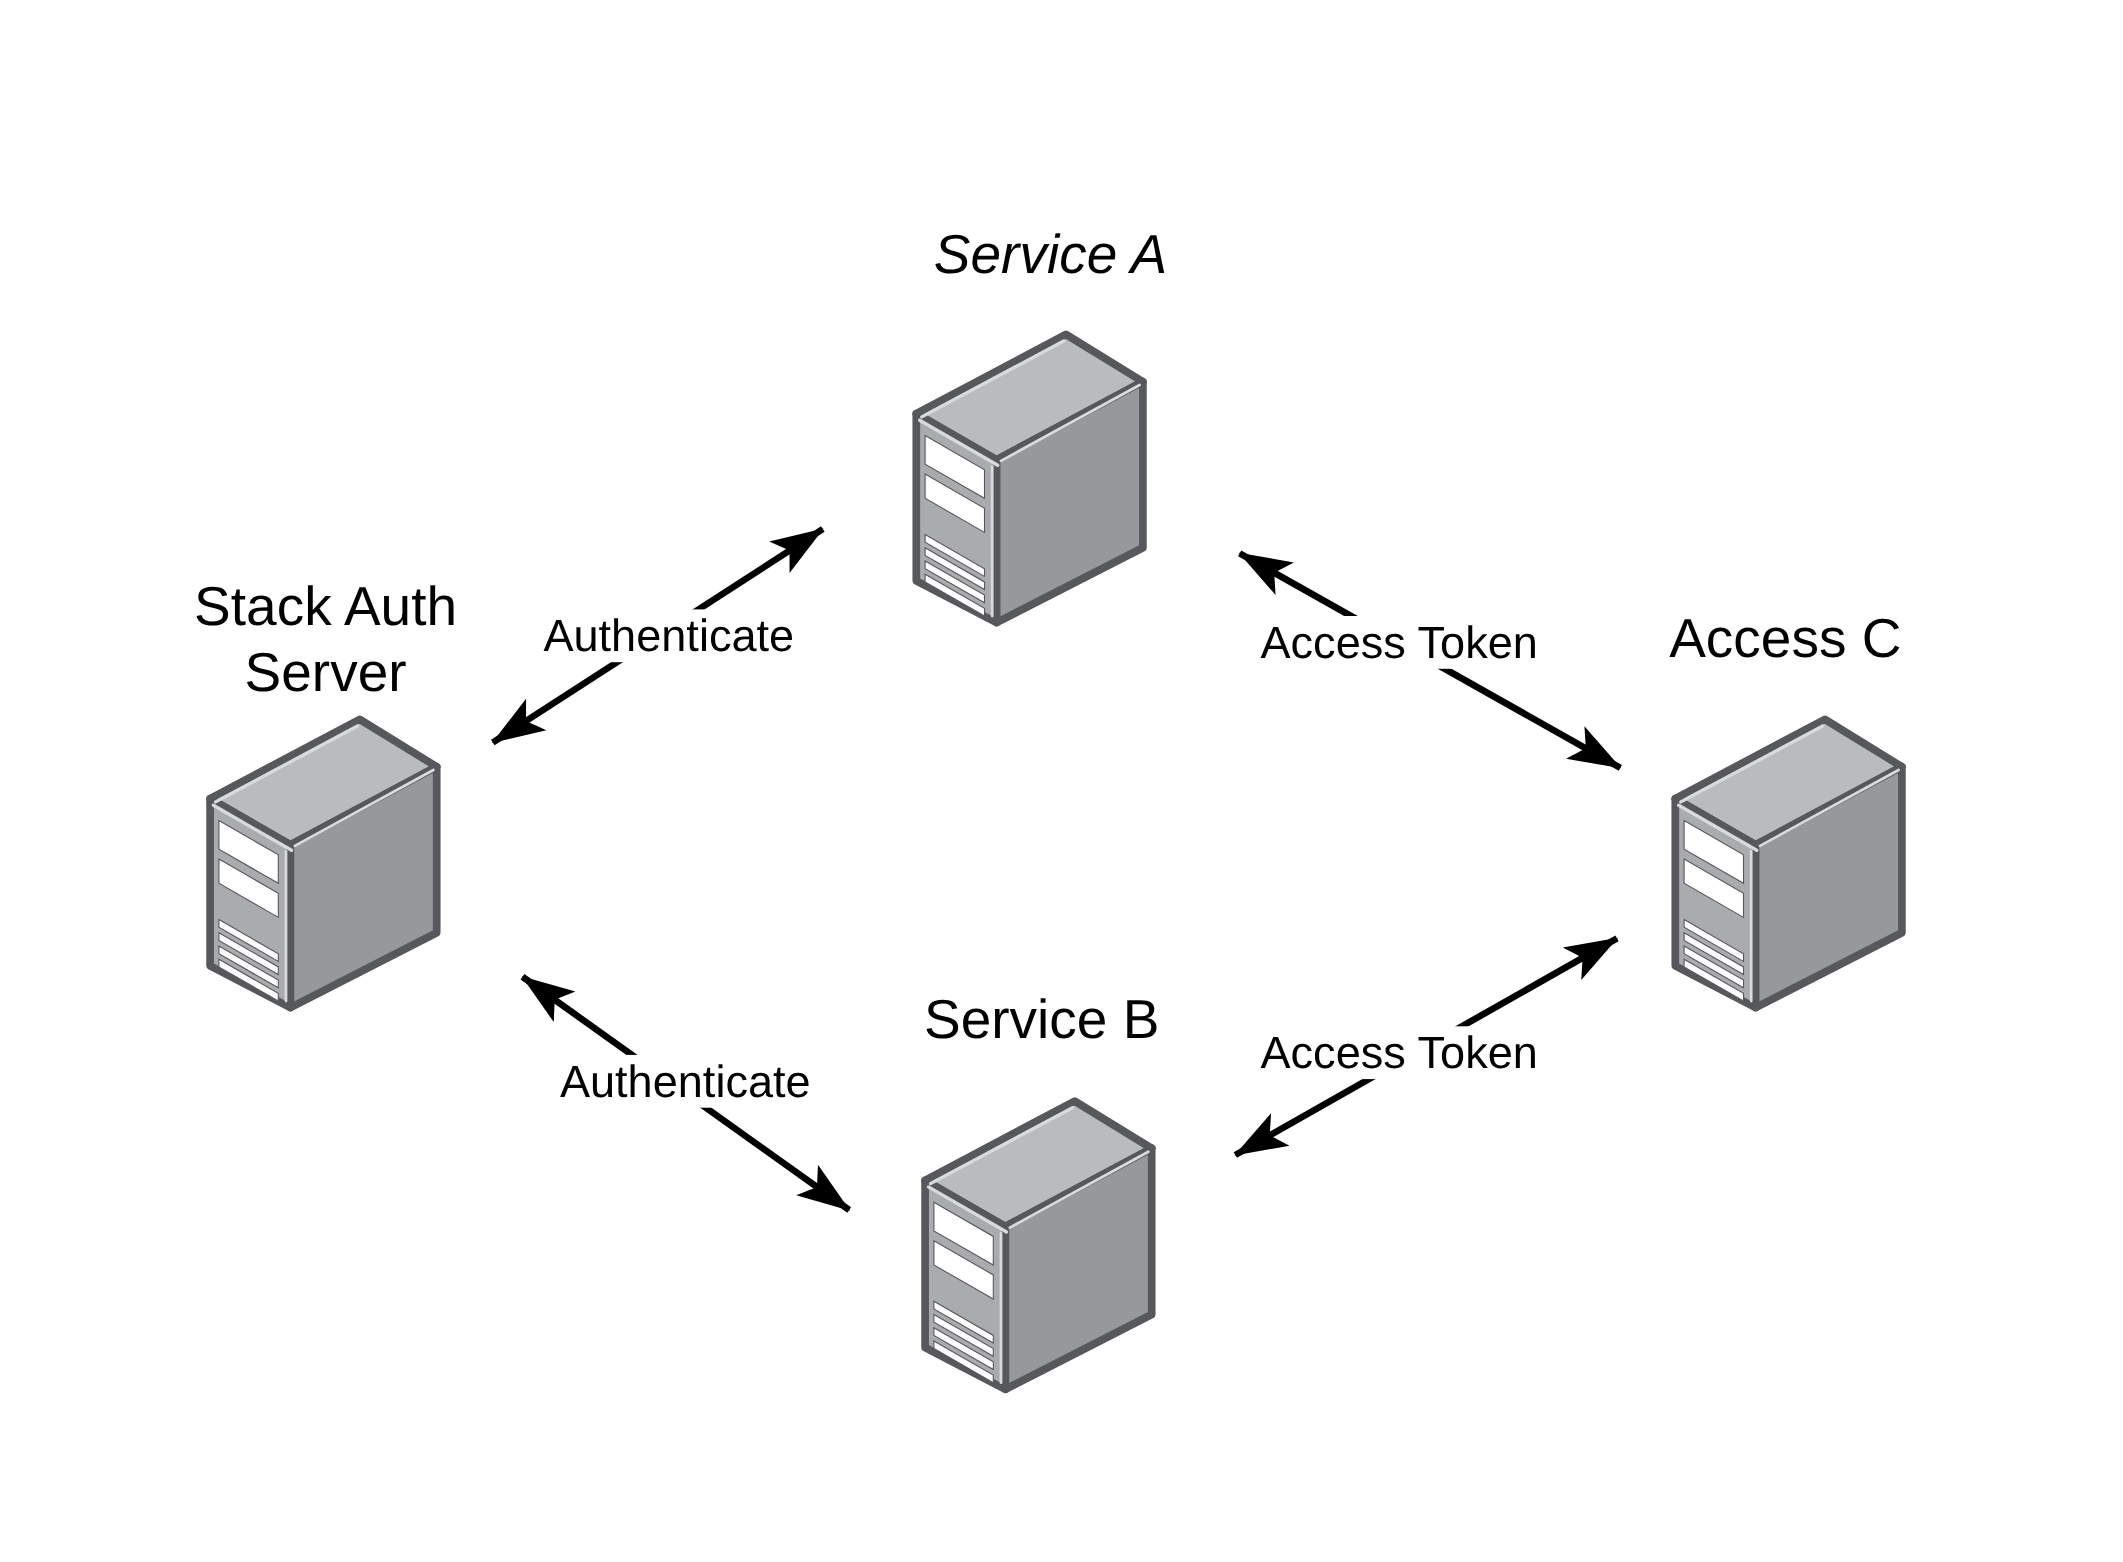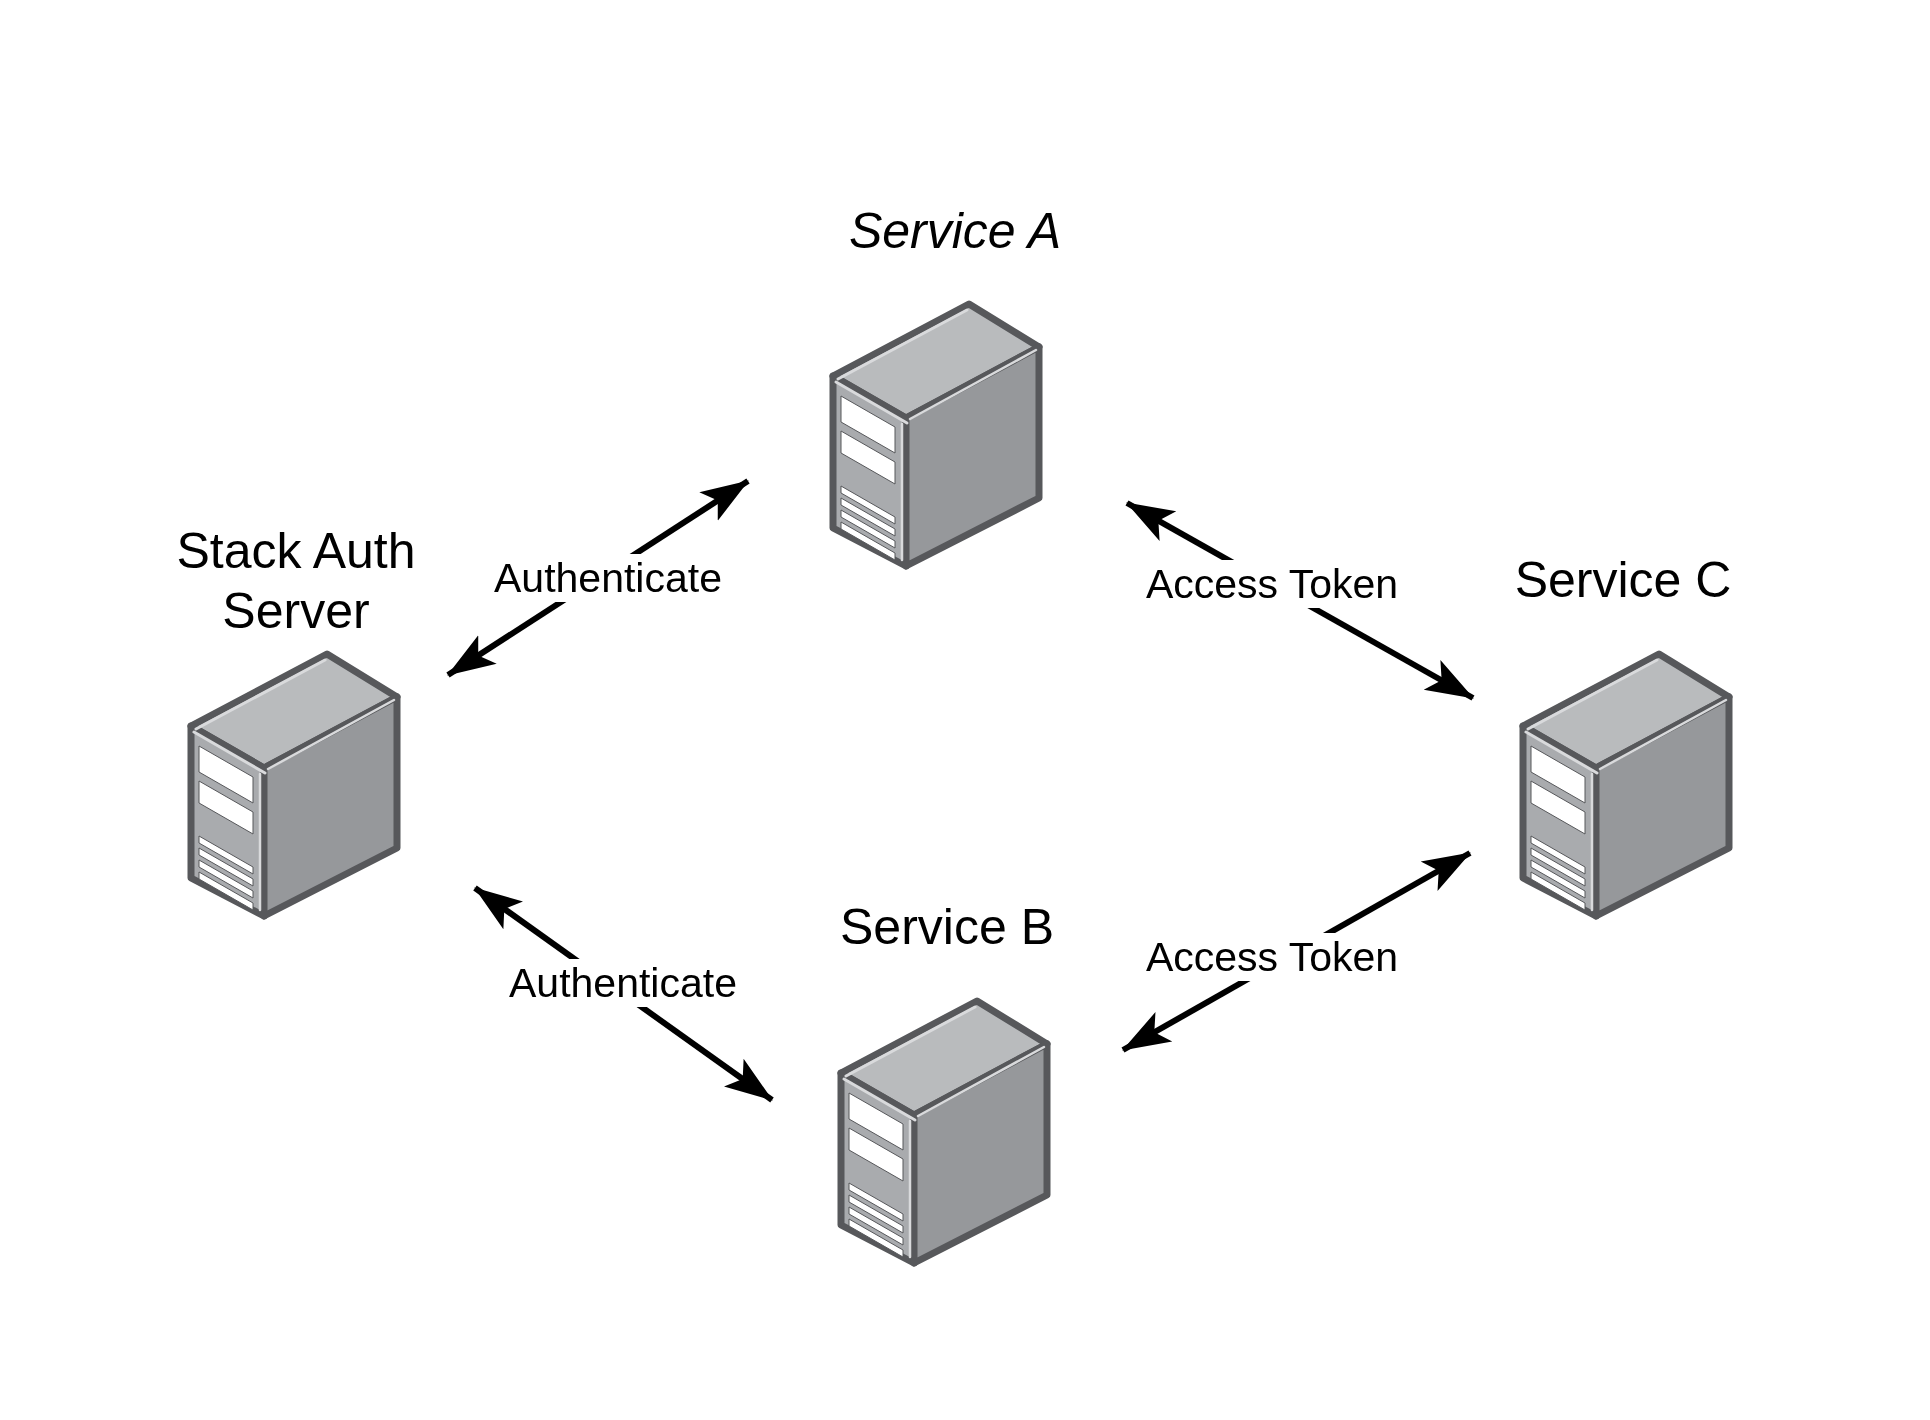--- a/index.html
+++ b/index.html
@@ -86,20 +86,20 @@
 
     <use href="#server-tower" transform="translate(188,650)" stroke="#57585B"></use>
     <use href="#server-tower" transform="translate(830,300)" stroke="#57585B"></use>
     <use href="#server-tower" transform="translate(838,997)" stroke="#57585B"></use>
     <use href="#server-tower" transform="translate(1520,650)" stroke="#57585B"></use>
   </svg>
 
   <div class="node-label wrap" style="left:296px; top:581px;text-align:center;">Stack Auth Server</div>
   <div class="node-label" style="left:955px; top:231px;font-style:italic;">Service A</div>
   <div class="node-label" style="left:947px; top:927px;">Service B</div>
-  <div class="node-label" style="left:1623px; top:580px;">Service C</div>
+  <div class="node-label" style="left:1623px; top:580px;">Access C</div>
 
   <div class="edge-label" style="left:608px; top:578px;">Authenticate</div>
   <div class="edge-label" style="left:623px; top:983px;">Authenticate</div>
   <div class="edge-label" style="left:1272px; top:584px;">Access Token</div>
   <div class="edge-label" style="left:1272px; top:957px;">Access Token</div>
 
 </div>
 
 </body></html>

